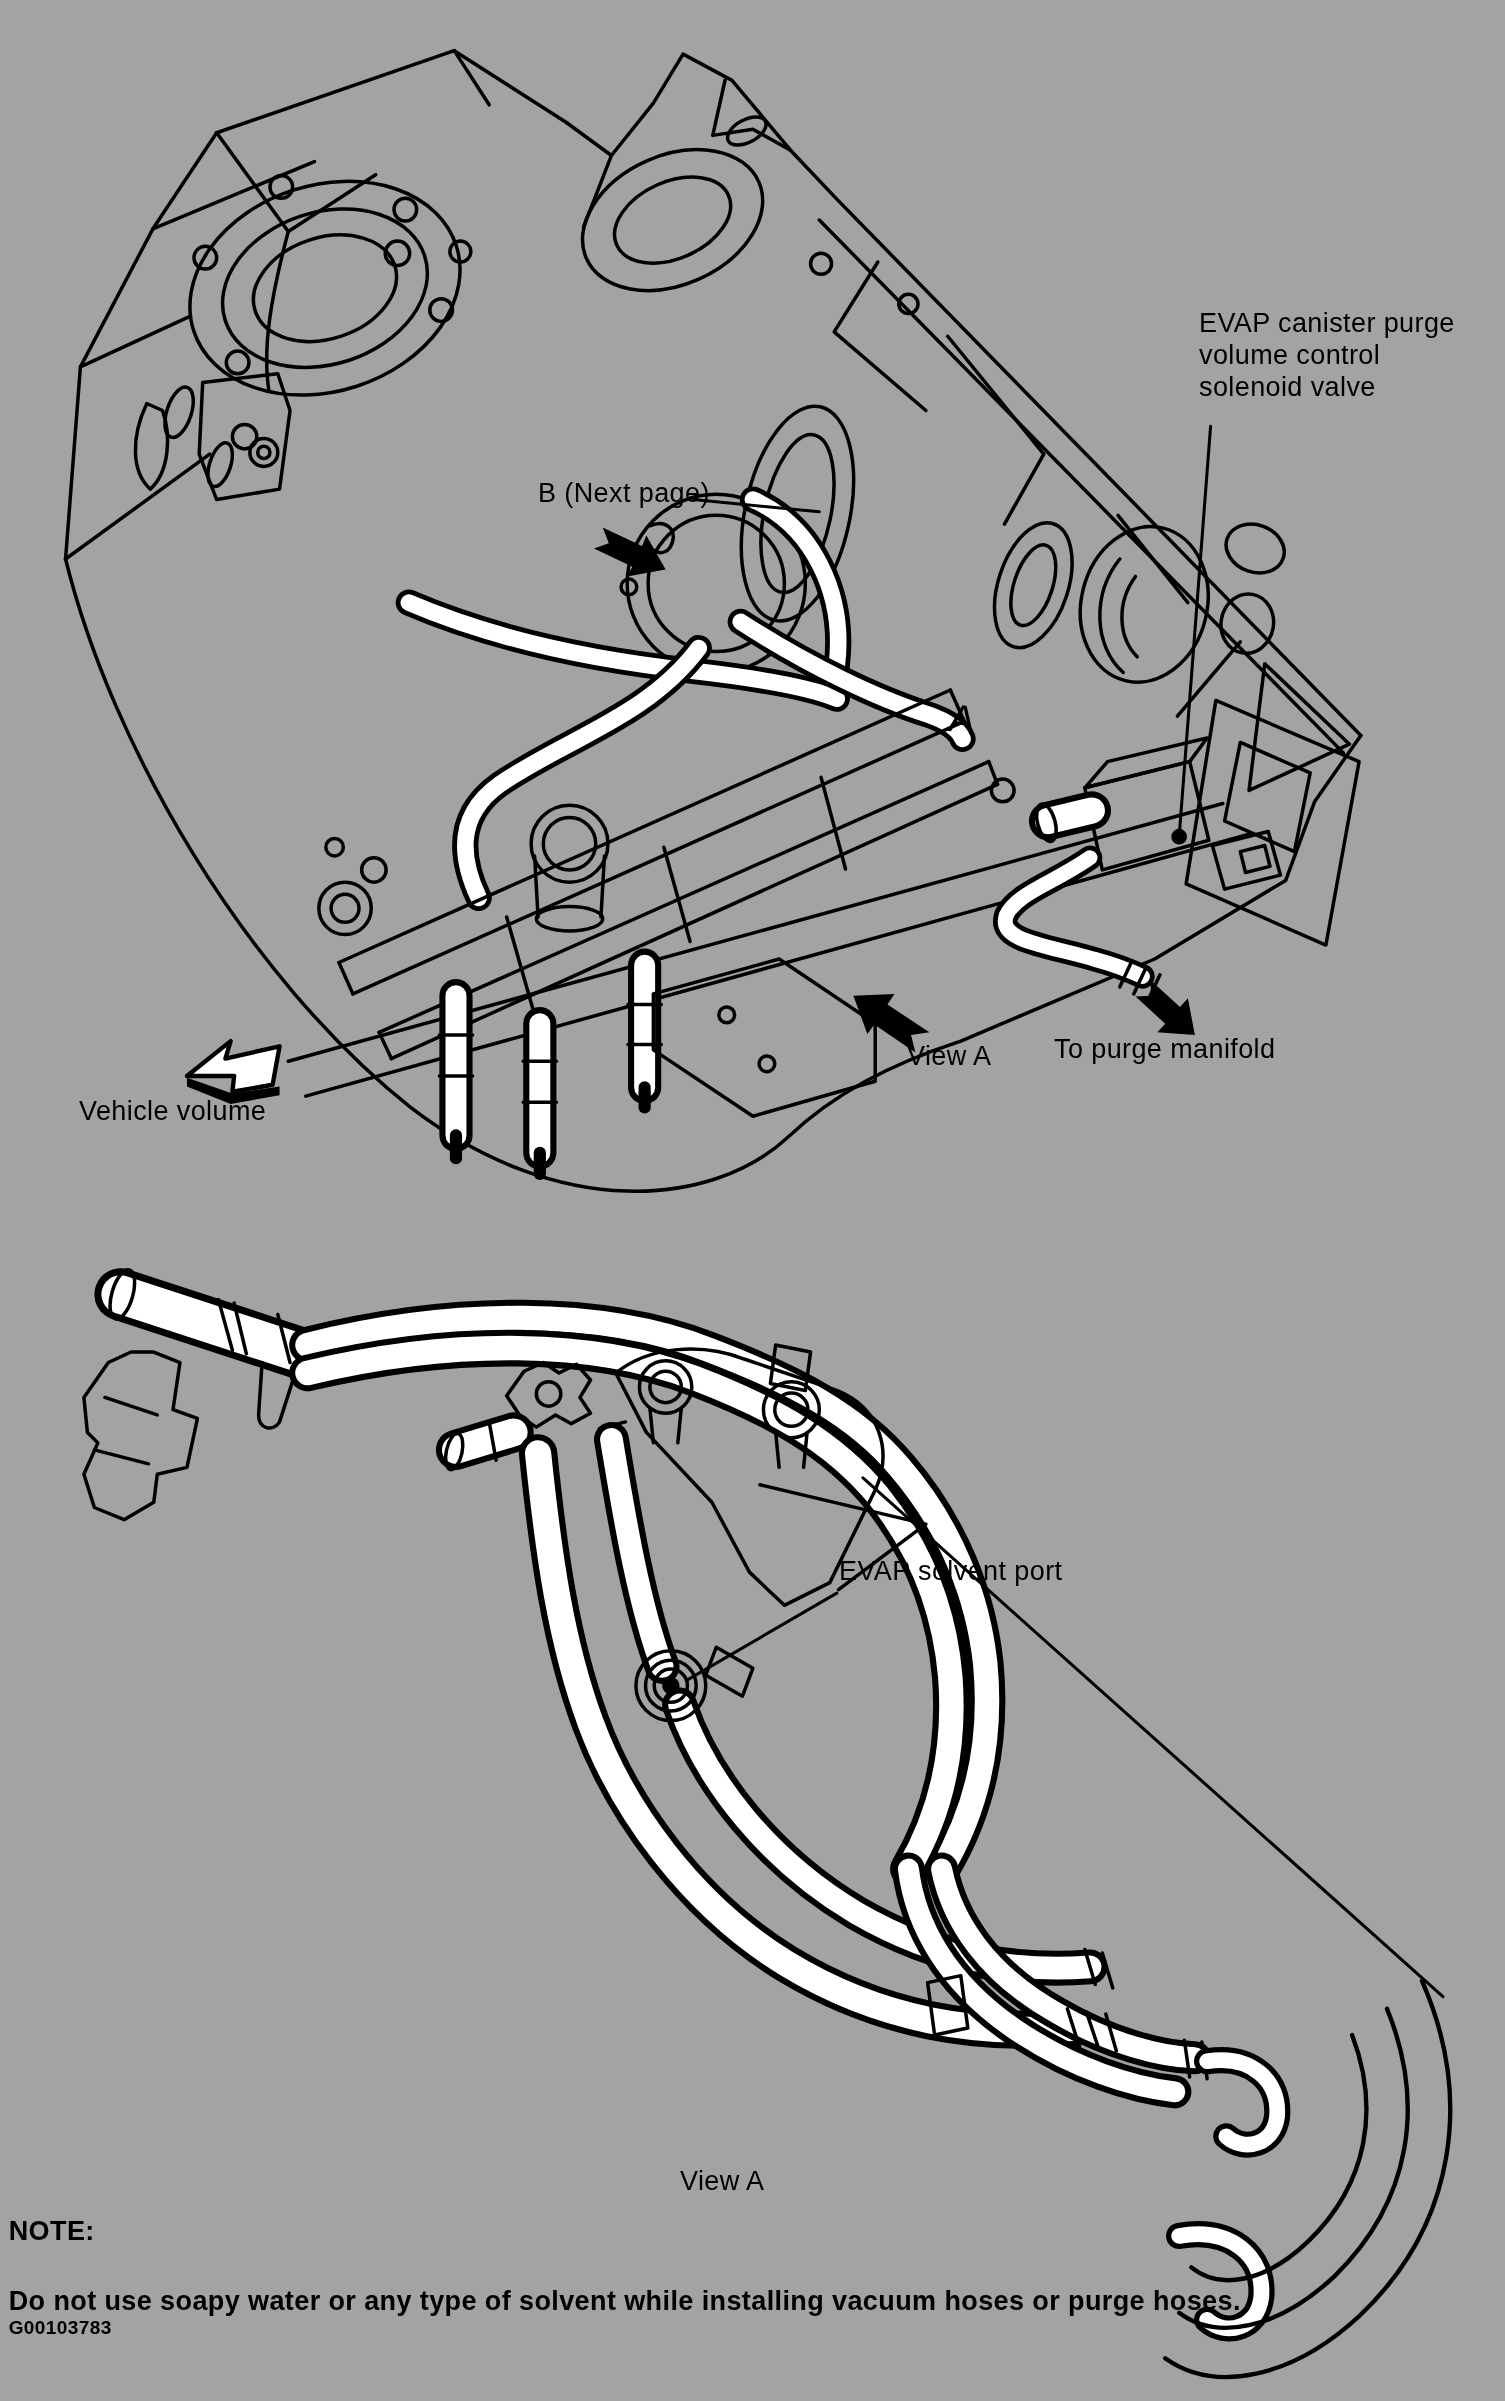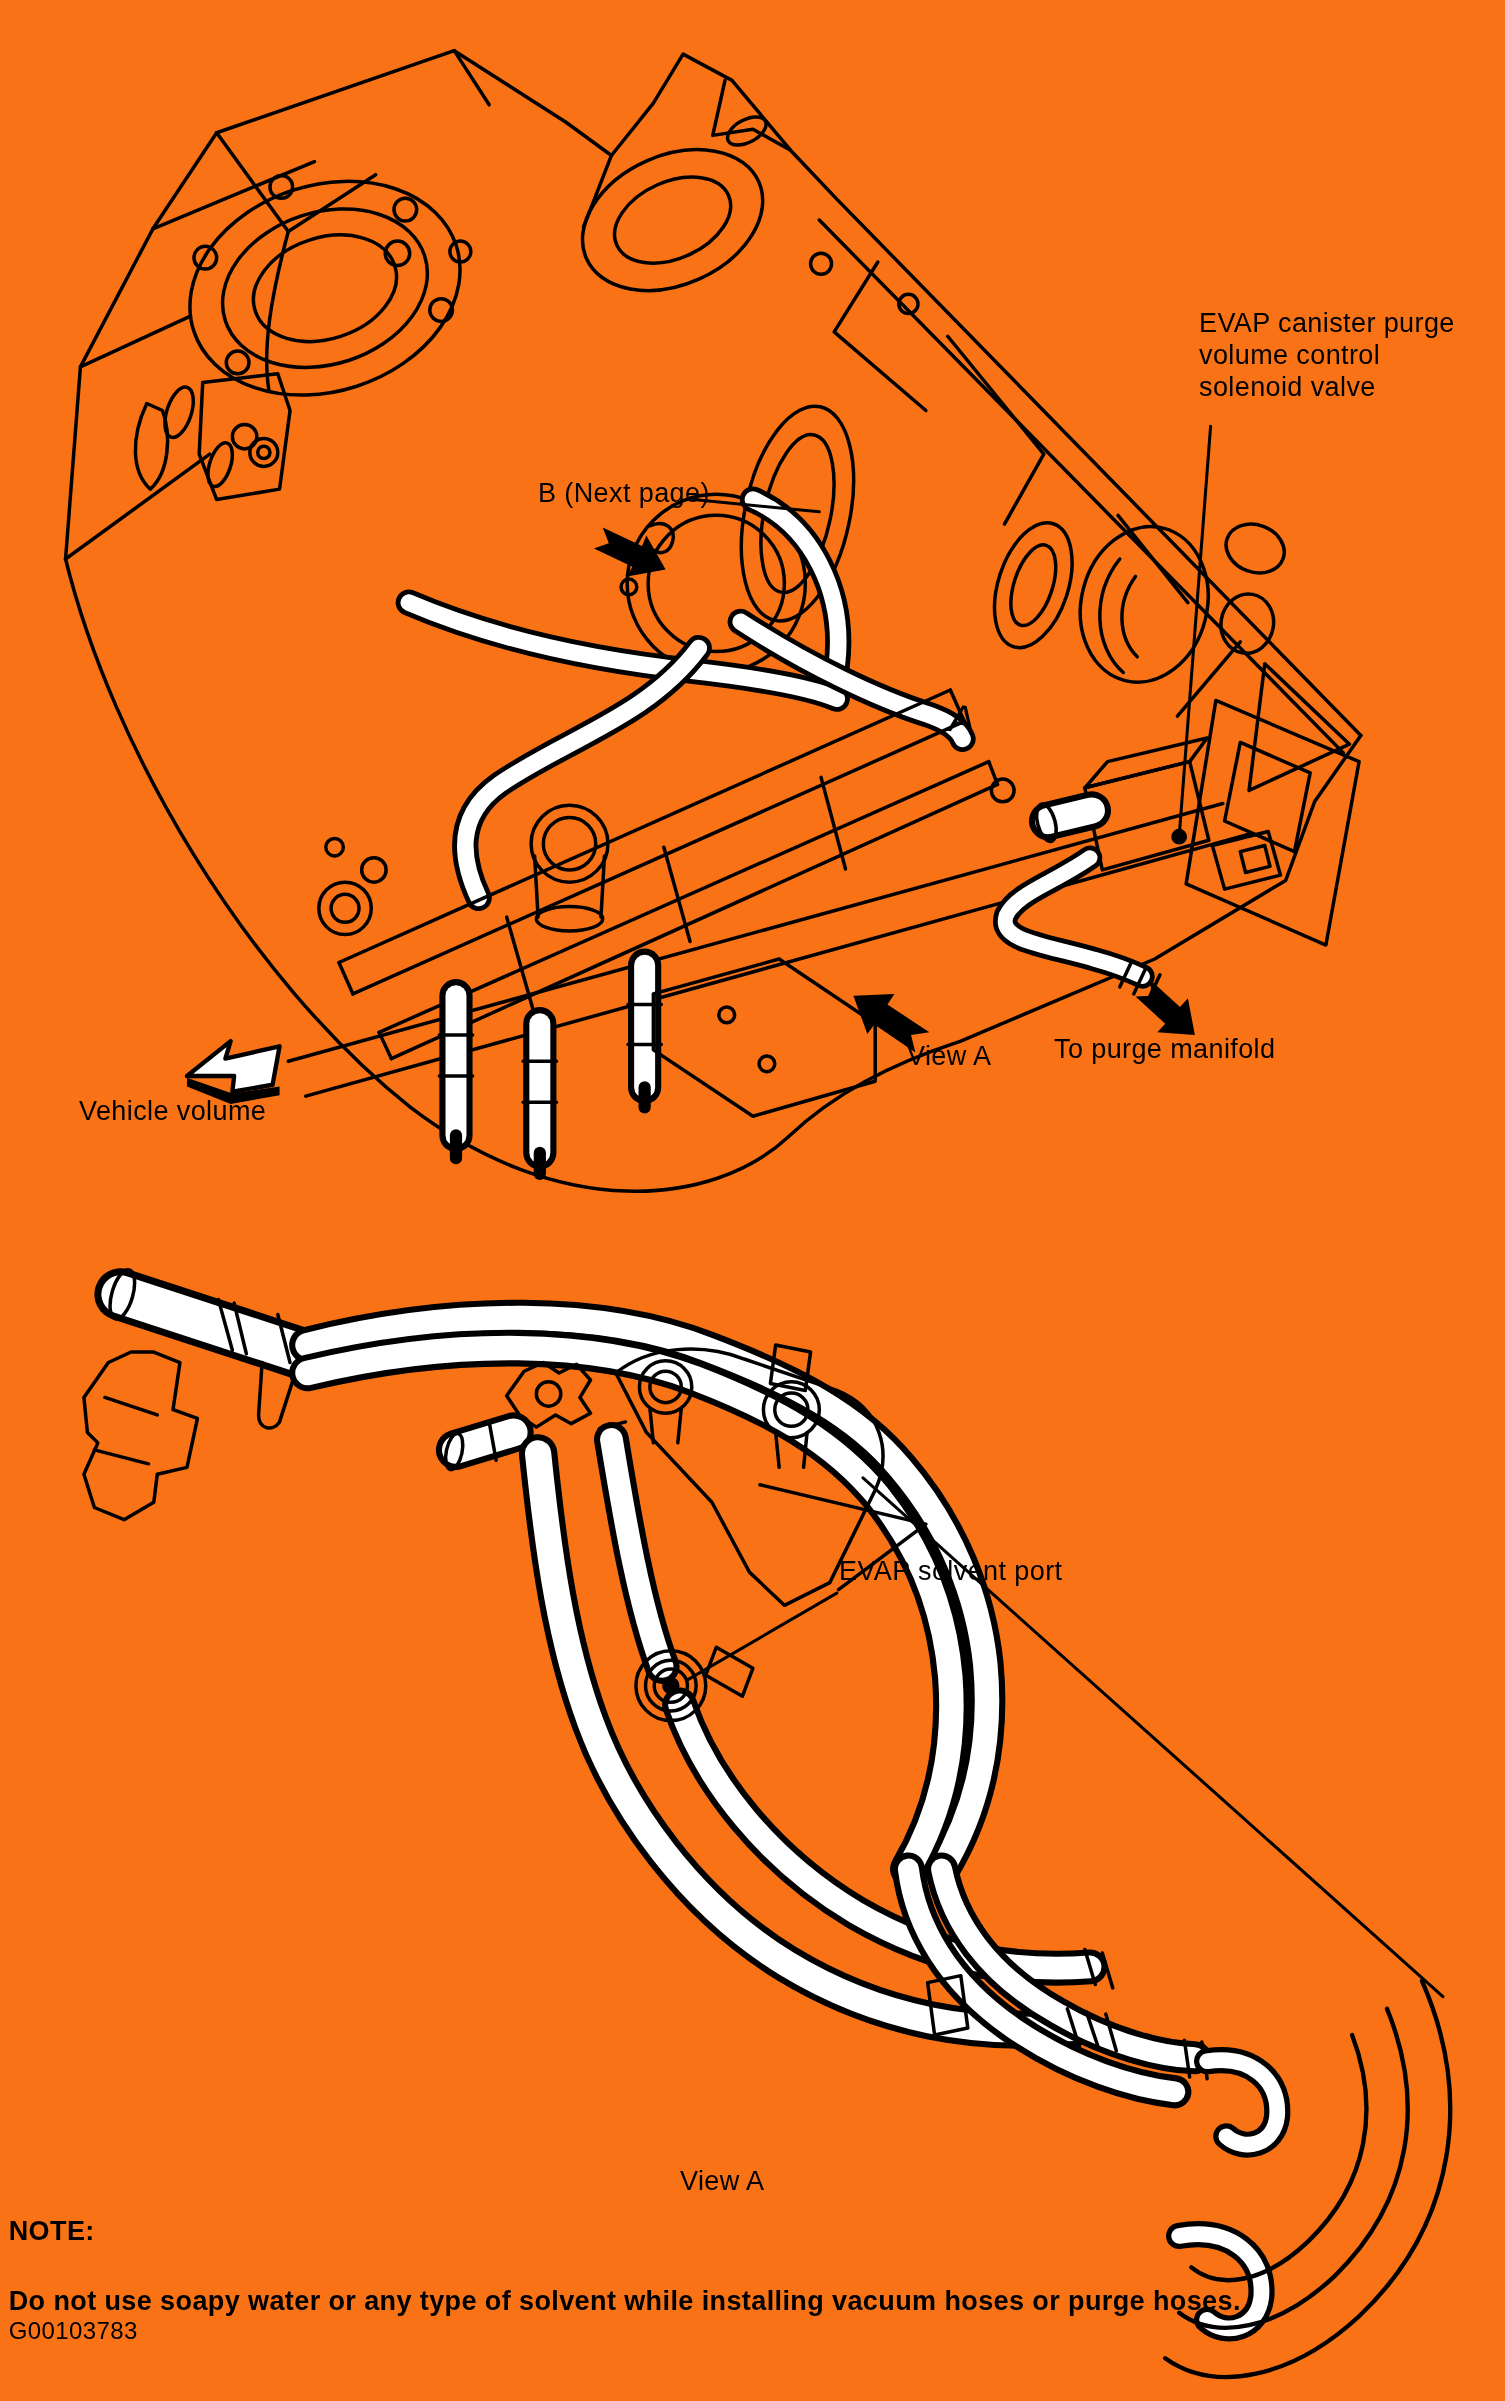--- a/index.html
+++ b/index.html
@@ -1,20 +1,20 @@
 <!DOCTYPE html>
 <html style="font-size:14px"><head>
 <meta charset="utf-8">
 <style>
   html,body{margin:0;padding:0;background:#ffffff;}
   .page{
     position:relative;
     width:1505px;
     height:2401px;
-    background:#f97316;
+    background:#a3a3a3;
     font-family:"Liberation Sans", sans-serif;
     color:#000;
     overflow:hidden;
   }
   .art{
     position:absolute;
     left:0;top:0;
     width:1505px;
     height:2401px;
   }
@@ -27,22 +27,23 @@
     letter-spacing:0.4px;
   }
   .lbl.bold{font-weight:bold;}
   .marker{
     position:absolute;
     font-size:40px;
     transform:rotate(9deg);
   }
   .figid{
     position:absolute;
-    font-size:24px;
+    font-size:19px;
     letter-spacing:0.4px;
+    font-weight:bold;
   }
   .note-body{
     width:1450px;
     white-space:normal;
     margin-top:28px;
   }
 </style>
 </head>
 <body>
 

